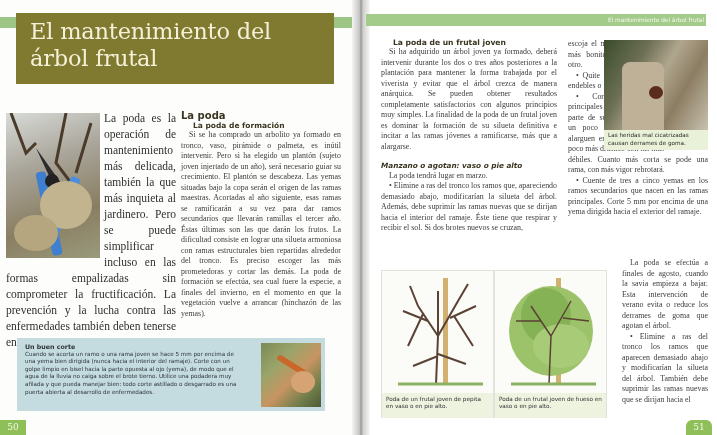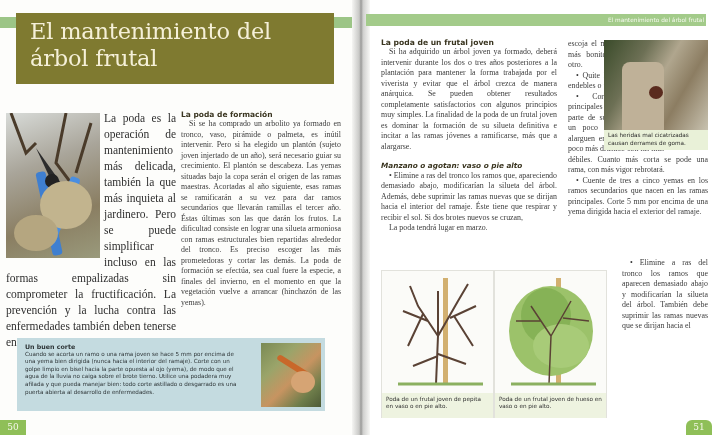--- a/index.html
+++ b/index.html
@@ -18,21 +18,21 @@
     font-size: 22.5px; line-height: 27px; color: #f5f0d8; font-weight: normal; letter-spacing: -0.2px; }
 
   
   .intro-photo { position: absolute; left: 6px; top: 113px; width: 94px; height: 145px; overflow: hidden;
     background: linear-gradient(160deg, #d8dbd8 0%, #a9a59a 35%, #8a7e62 70%, #9a9a7c 100%); }
   .intro-para { position: absolute; left: 6px; top: 110px; width: 170px; font-size: 11.5px; line-height: 16px;
     color: #2f2f2f; text-align: justify; }
   .intro-para .float-space { float: left; width: 98px; height: 150px; }
 
   .sec-h1 { font-family: "DejaVu Sans", sans-serif; font-weight: bold; font-size: 10px; color: #3a3520; }
-  .sec-h2 { font-family: "DejaVu Sans", sans-serif; font-weight: bold; font-size: 7.5px; color: #3a3520; }
+  .sec-h2 { font-family: "DejaVu Sans", sans-serif; font-weight: bold; font-size: 7.5px; color: #3a3520; margin-left: 12px; }
   .body-col { font-size: 7.9px; line-height: 10.5px; color: #3b3b3b; text-align: justify; }
   .body-col p { text-indent: 8px; }
 
   .col-left2 { position: absolute; left: 181px; top: 110px; width: 160px; }
 
   
   .tip-box { position: absolute; left: 17px; top: 338px; width: 308px; height: 73px; background: #c4dbe0; }
   .tip-text { position: absolute; left: 8px; top: 5px; width: 218px; font-family: "DejaVu Sans", sans-serif;
     font-size: 5.6px; line-height: 7.6px; color: #2c3335; }
   .tip-title { font-weight: bold; font-size: 6.3px; }
@@ -88,20 +88,21 @@
     <rect x="38" y="58" width="10" height="85" rx="3" fill="#3f7fd0" transform="rotate(-12 43 100)"></rect>
     <rect x="52" y="62" width="10" height="70" rx="3" fill="#4a8ee0" transform="rotate(22 57 97)"></rect>
     <circle cx="46" cy="68" r="7" fill="#222"></circle>
     <ellipse cx="60" cy="92" rx="26" ry="24" fill="#c2b48e"></ellipse>
     <ellipse cx="30" cy="120" rx="22" ry="18" fill="#b5a680"></ellipse>
   </svg>
 </div>
 <p class="intro-para"><span class="float-space"></span><span>La poda es la operación de mantenimiento más delicada, también la que más inquieta al jardinero. Pero se puede simplificar incluso en las formas empalizadas sin comprometer la fructificación. La prevención y la lucha contra las enfermedades también deben tenerse en cuenta.</span></p>
 
 <div class="col-left2">
+  <div class="sec-h1">La poda</div>
   <div class="sec-h2">La poda de formación</div>
   <div class="body-col">
       <p>Si se ha comprado un arbolito ya formado en tronco, vaso, pirámide o palmeta, es inútil intervenir. Pero si ha elegido un plantón (sujeto joven injertado de un año), será necesario guiar su crecimiento. El plantón se descabeza. Las yemas situadas bajo la copa serán el origen de las ramas maestras. Acortadas al año siguiente, esas ramas se ramificarán a su vez para dar ramos secundarios que llevarán ramillas el tercer año. Éstas últimas son las que darán los frutos. La dificultad consiste en lograr una silueta armoniosa con ramas estructurales bien repartidas alrededor del tronco. Es preciso escoger las más prometedoras y cortar las demás. La poda de formación se efectúa, sea cual fuere la especie, a finales del invierno, en el momento en que la vegetación vuelve a arrancar (hinchazón de las yemas).</p>
     </div>
 </div>
 
 <div class="tip-box">
   <div class="tip-text">
     <div class="tip-title">Un buen corte</div>
     <div>Cuando se acorta un ramo o una rama joven se hace 5 mm por encima de una yema bien dirigida (nunca hacia el interior del ramaje). Corte con un golpe limpio en bisel hacia la parte opuesta al ojo (yema), de modo que el agua de la lluvia no caiga sobre el brote tierno. Utilice una podadera muy afilada y que pueda manejar bien: todo corte astillado o desgarrado es una puerta abierta al desarrollo de enfermedades.</div>
@@ -120,22 +121,22 @@
 <div class="running-head">El mantenimiento del árbol frutal</div>
 
 <div class="col-r1">
   <div class="sec-h2" style="font-size:7.6px;">La poda de un frutal joven</div>
   <div class="body-col">
       <p>Si ha adquirido un árbol joven ya formado, deberá intervenir durante los dos o tres años posteriores a la plantación para mantener la forma trabajada por el viverista y evitar que el árbol crezca de manera anárquica. Se pueden obtener resultados completamente satisfactorios con algunos principios muy simples. La finalidad de la poda de un frutal joven es dominar la formación de su silueta definitiva e incitar a las ramas jóvenes a ramificarse, más que a alargarse.</p>
     </div>
   <div style="height:9px"></div>
   <div class="ital-h">Manzano o agotan: vaso o pie alto</div>
   <div class="body-col">
+    <p>La poda tendrá lugar en marzo.</p>
     <p>• Elimine a ras del tronco los ramos que, apareciendo demasiado abajo, modificarían la silueta del árbol. Además, debe suprimir las ramas nuevas que se dirijan hacia el interior del ramaje. Éste tiene que respirar y recibir el sol. Si dos brotes nuevos se cruzan,</p>
-    <p>La poda tendrá lugar en marzo.</p>
   </div>
 </div>
 
 <div class="col-r2">
   <div class="body-col">
     <div style="float:right;width:44px;height:112px;"></div>
     <p style="text-indent:0">escoja el mejor dirigido o el más bonito y sacrifique el otro.</p>
     <p>• Quite las ramillas secas, endebles o torcidas.</p>
     <p>• Corte las ramas principales jóvenes una cuarta parte de su longitud. Acorte un poco más las que se alarguen en exceso y sea un poco más drástico con las más débiles. Cuanto más corta se pode una rama, con más vigor rebrotará.</p>
     <p>• Cuente de tres a cinco yemas en los ramos secundarios que nacen en las ramas principales. Corte 5 mm por encima de una yema dirigida hacia el exterior del ramaje.</p>
@@ -164,17 +165,18 @@
     <ellipse cx="45" cy="40" rx="25" ry="28" fill="#86b256"></ellipse>
     <ellipse cx="60" cy="70" rx="28" ry="22" fill="#a8cb78"></ellipse>
     <path d="M48 108 L50 60 M50 60 L30 30 M50 60 L70 25 M40 45 L15 45 M62 42 L88 45" stroke="#5a4235" stroke-width="1.5" fill="none"></path>
     <path d="M10 108 L95 108" stroke="#8bb060" stroke-width="3"></path>
   </svg>
   <div class="tree-caption">Poda de un frutal joven de hueso en vaso o en pie alto.</div>
 </div>
 
 <div class="col-r3">
   <div class="body-col">
+    <p>La poda se efectúa a finales de agosto, cuando la savia empieza a bajar. Esta intervención de verano evita o reduce los derrames de goma que agotan el árbol.</p>
     <p>• Elimine a ras del tronco los ramos que aparecen demasiado abajo y modificarían la silueta del árbol. También debe suprimir las ramas nuevas que se dirijan hacia el</p>
   </div>
 </div>
 
 <div class="page-num page-num-right">51</div>
 
 </body></html>

